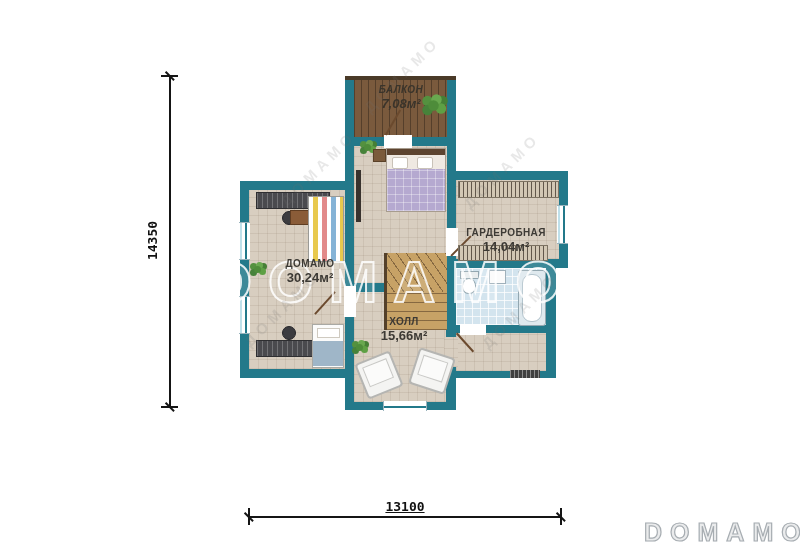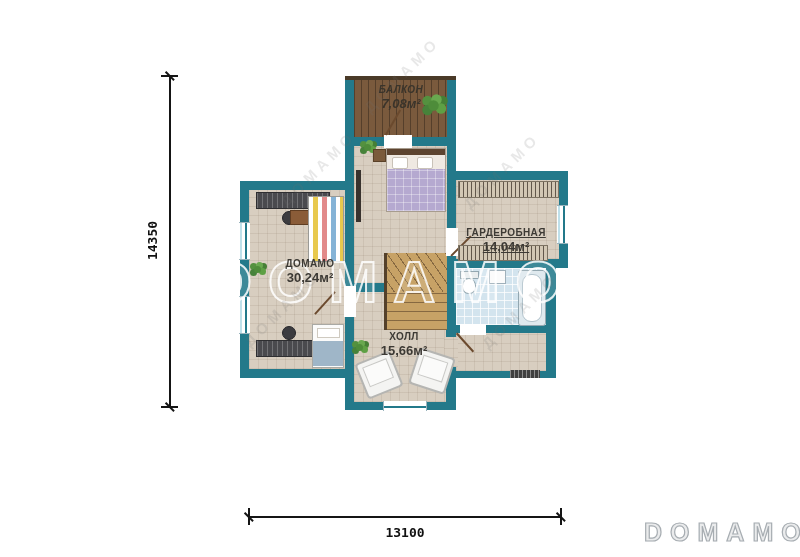--- a/index.html
+++ b/index.html
@@ -70,21 +70,21 @@
   <div class="slash" style="left:164px;top:75px;width:12px;height:1.5px;"></div>
   <div class="tick" style="left:161px;top:406px;width:17px;height:1.5px;"></div>
   <div class="slash" style="left:164px;top:406px;width:12px;height:1.5px;"></div>
   <div class="dim-text" style="left:120px;top:233px;width:64px;transform:rotate(-90deg);">14350</div>
 
   <div class="dim-line" style="left:249px;top:516px;width:313px;height:1.5px;"></div>
   <div class="tick" style="left:248px;top:508px;width:1.5px;height:17px;"></div>
   <div class="slash" style="left:243px;top:516px;width:12px;height:1.5px;"></div>
   <div class="tick" style="left:560px;top:508px;width:1.5px;height:17px;"></div>
   <div class="slash" style="left:555px;top:516px;width:12px;height:1.5px;"></div>
-  <div class="dim-text" style="left:360px;top:525px;width:90px;">13100</div>
+  <div class="dim-text" style="left:360px;top:499px;width:90px;text-decoration:underline;">13100</div>
 
   <div class="wall" style="left:345px;top:79px;width:111px;height:331px;"></div>
   <div class="wall" style="left:240px;top:181px;width:114px;height:197px;"></div>
   <div class="wall" style="left:447px;top:171px;width:121px;height:97px;"></div>
   <div class="wall" style="left:447px;top:268px;width:109px;height:110px;"></div>
   <div style="position:absolute;left:345px;top:76px;width:111px;height:4px;background:#4a3a28;"></div>
 
   <div class="wood" style="left:354px;top:80px;width:93px;height:57px;"></div>
   <div class="floor-beige" style="left:354px;top:146px;width:93px;height:137px;"></div>
   <div class="floor-beige" style="left:354px;top:292px;width:92px;height:110px;"></div>
@@ -162,27 +162,27 @@
   <div class="wm-diag" style="left:268px;top:160px;">ДОМАМО</div>
   <div class="wm-diag" style="left:452px;top:162px;">ДОМАМО</div>
   <div class="wm-diag" style="left:352px;top:66px;">ДОМАМО</div>
   <div class="wm-diag" style="left:232px;top:300px;">ДОМАМО</div>
   <div class="wm-diag" style="left:470px;top:302px;">ДОМАМО</div>
 
   <div class="room-label" style="left:357px;top:84px;width:88px;color:#3a342b;font-style:italic;">
     <div class="rl-name">БАЛКОН</div>
     <div class="rl-area">7,08м²</div>
   </div>
-  <div class="room-label" style="left:453px;top:227px;width:106px;text-decoration:underline;">
+  <div class="room-label" style="left:453px;top:227px;width:106px;">
     <div class="rl-name">ГАРДЕРОБНАЯ</div>
     <div class="rl-area">14,04м²</div>
   </div>
   <div class="room-label" style="left:268px;top:258px;width:84px;">
     <div class="rl-name">ДОМАМО</div>
     <div class="rl-area">30,24м²</div>
   </div>
-  <div class="room-label" style="left:368px;top:331px;width:72px;">
+  <div class="room-label" style="left:368px;top:316px;width:72px;">
     <div class="rl-name">ХОЛЛ</div>
     <div class="rl-area">15,66м²</div>
   </div>
 
   <div class="logo" style="left:644px;top:518px;">DOMAMO</div>
 </div>
 
 </body></html>

